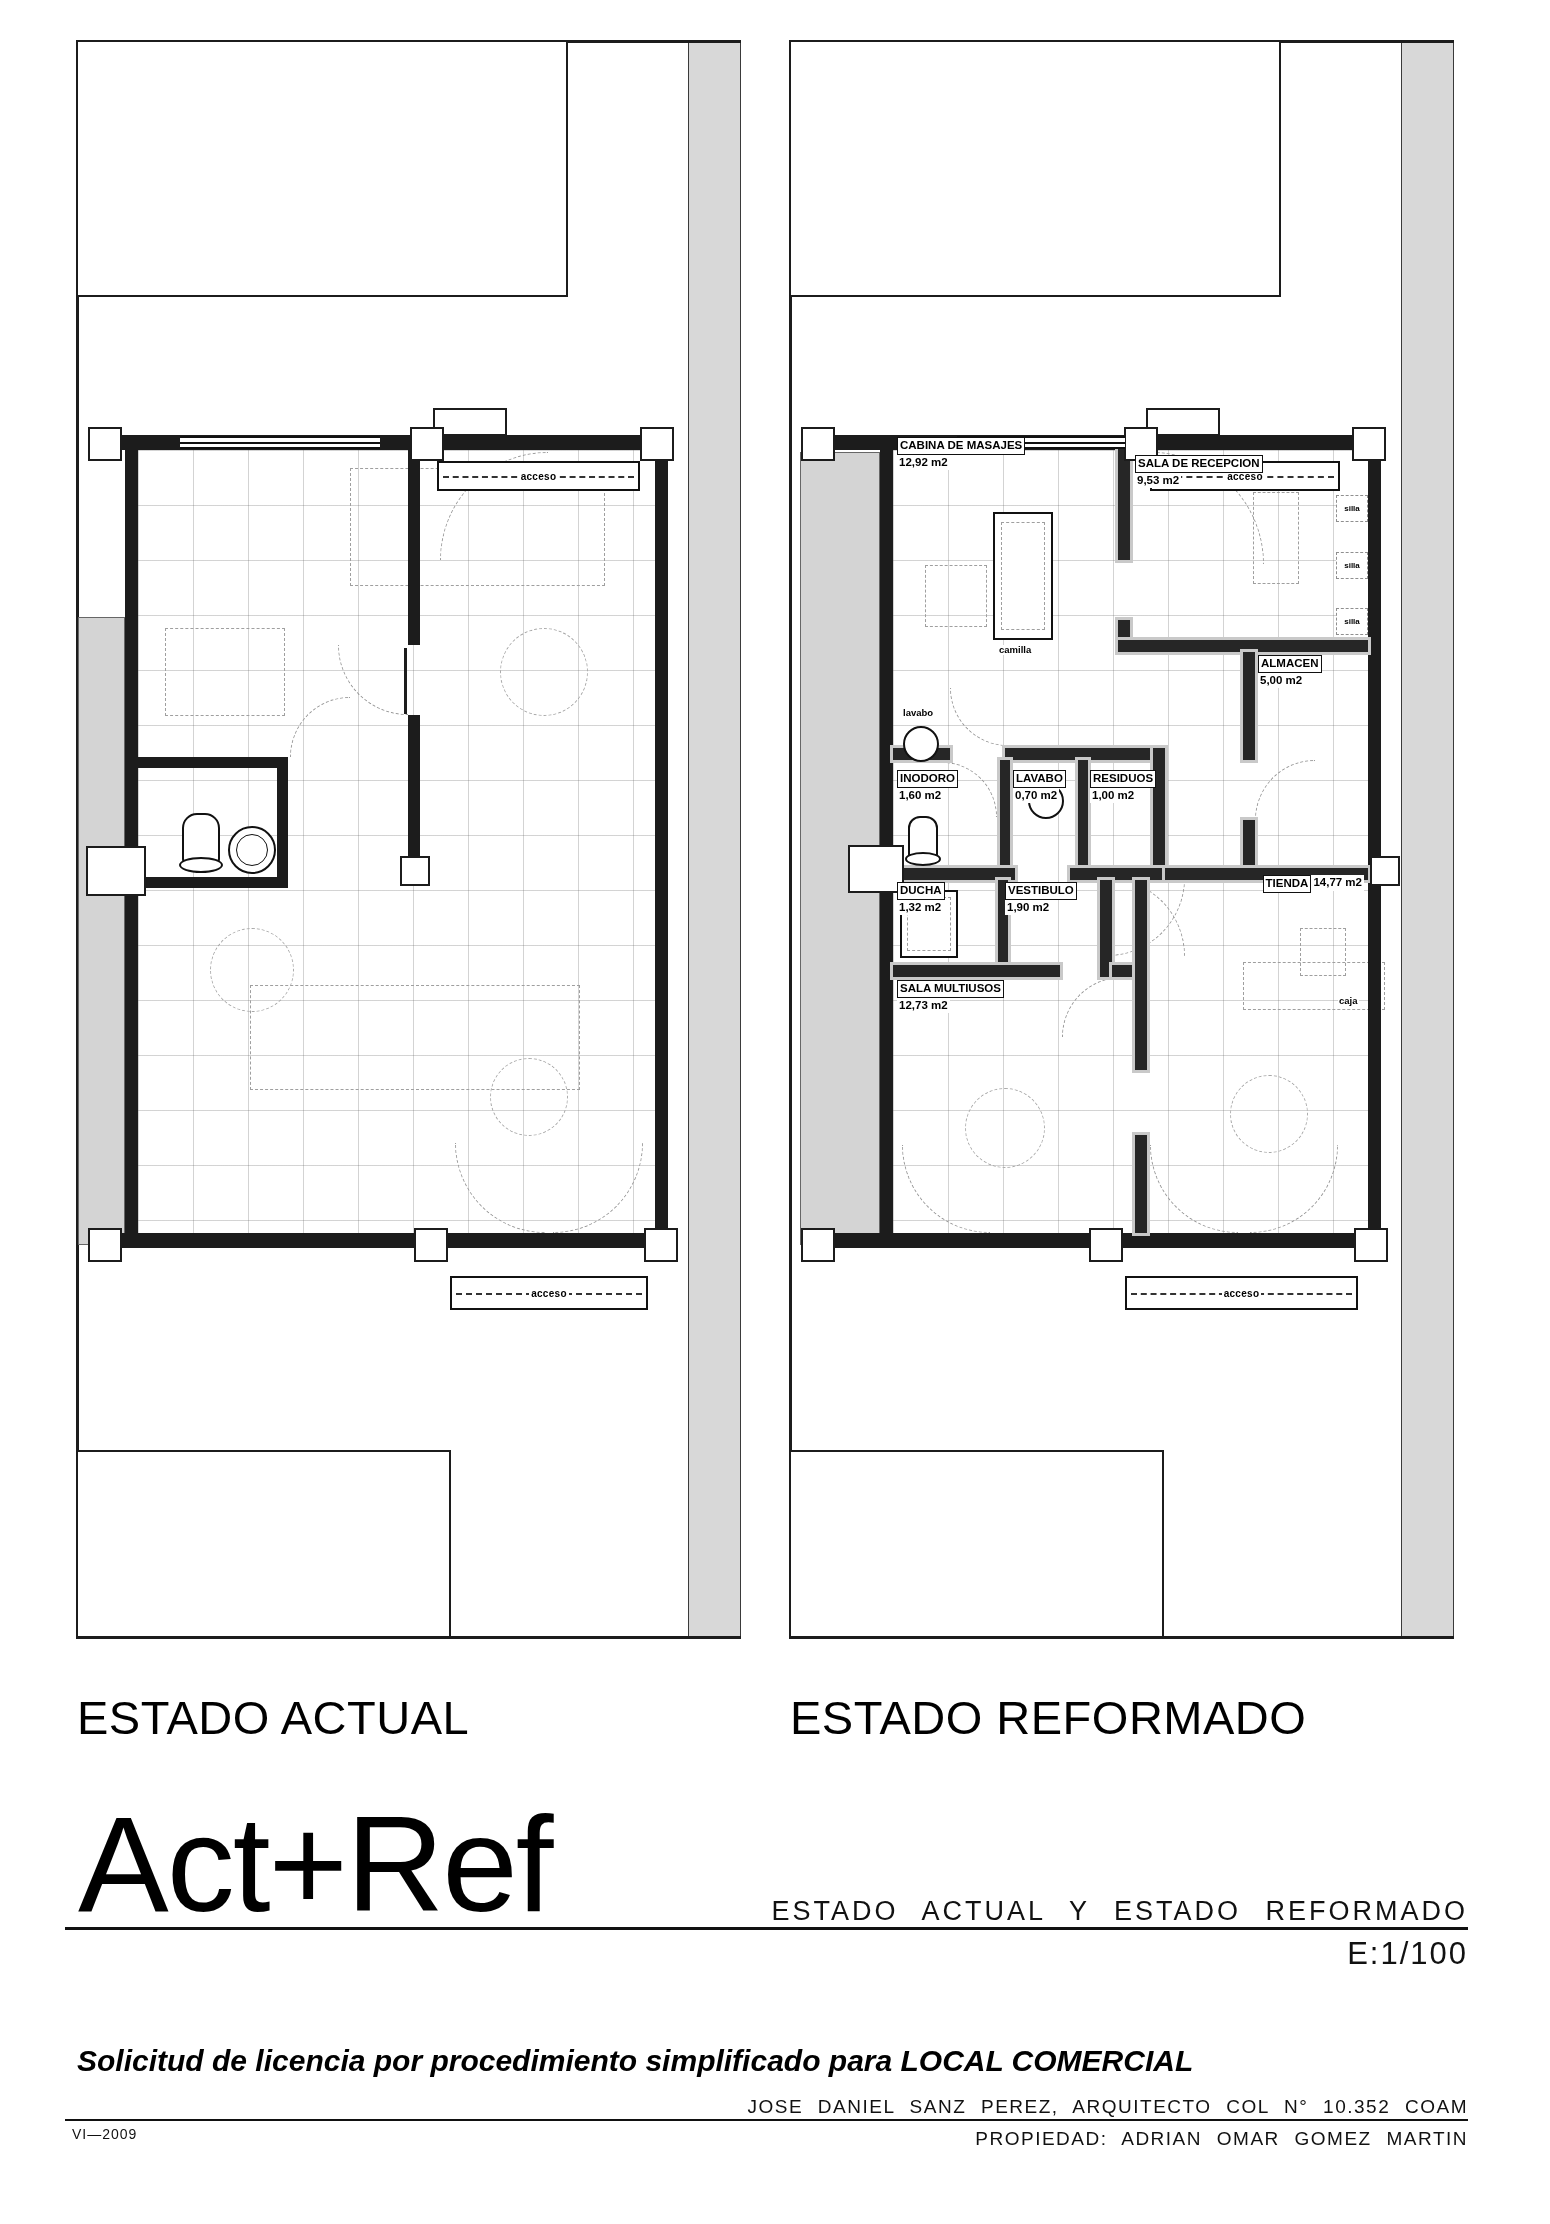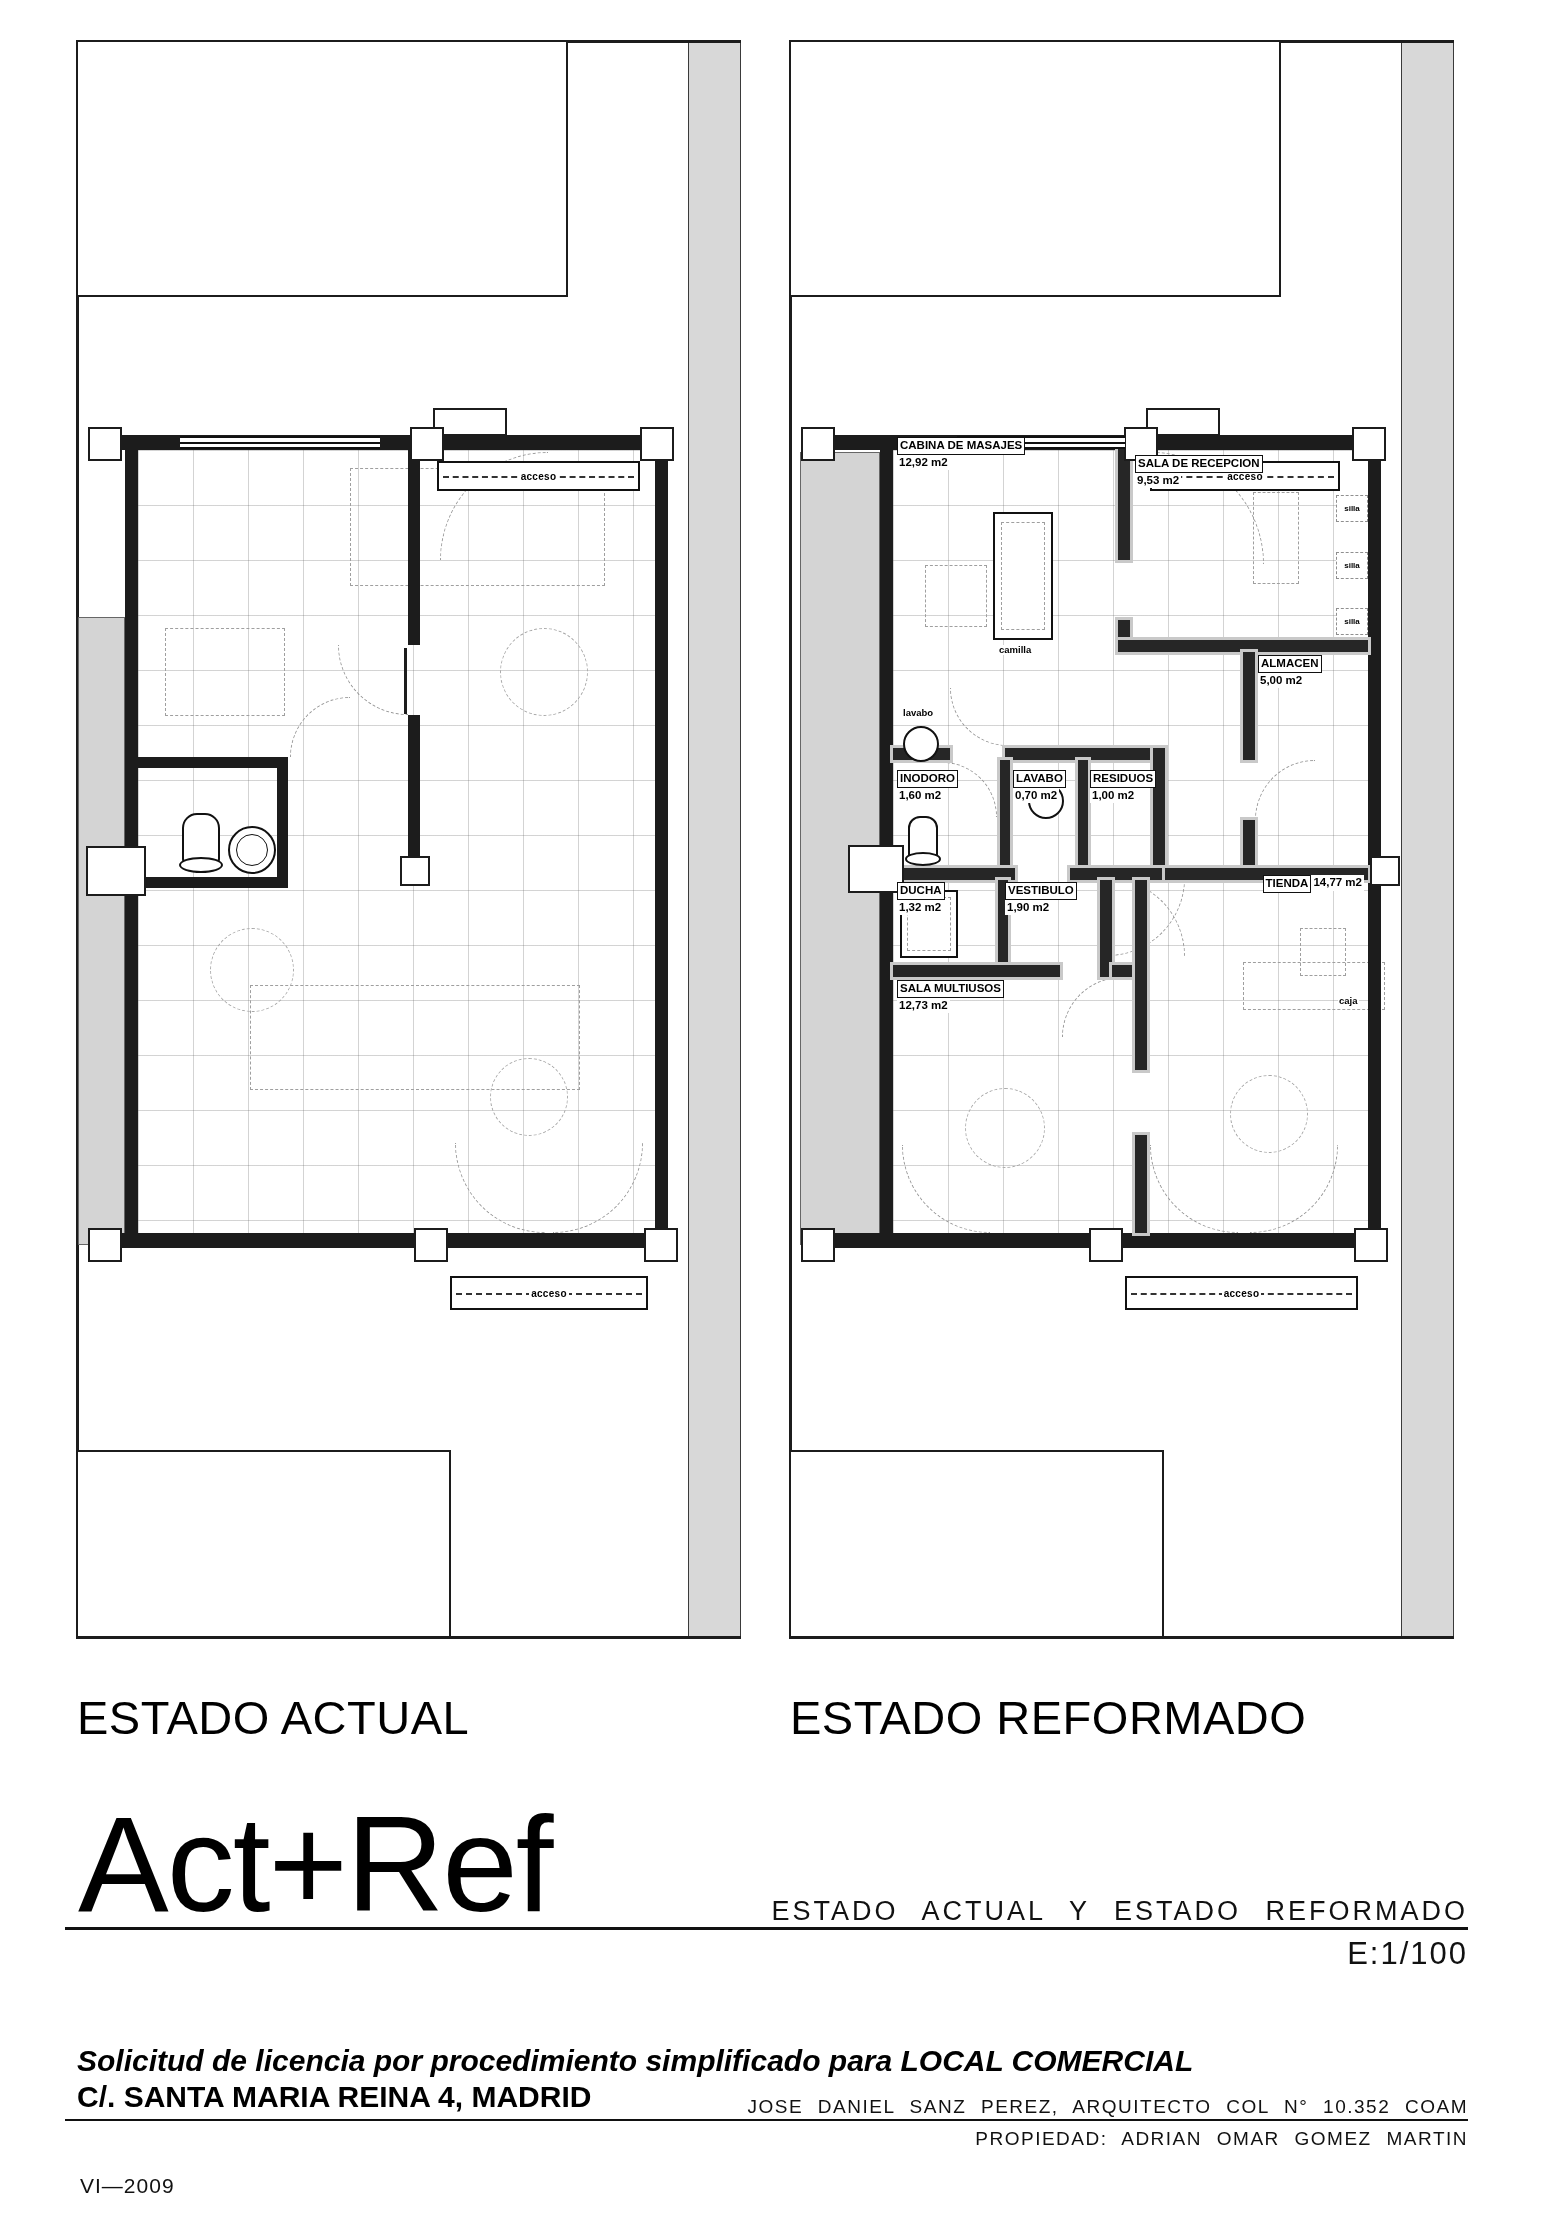--- a/index.html
+++ b/index.html
@@ -250,19 +250,18 @@
   <div class="htitle" style="left:77px;top:1694px;">ESTADO ACTUAL</div>
   <div class="htitle" style="left:790px;top:1694px;text-align:right;">ESTADO REFORMADO</div>
 
   <div class="bigtitle" style="left:78px;top:1796px;">Act+Ref</div>
 
   <div class="cad" style="left:700px;top:1896px;width:768px;text-align:right;font-size:27px;letter-spacing:3px;word-spacing:14px;">ESTADO ACTUAL Y ESTADO REFORMADO</div>
   <div class="rule" style="left:65px;top:1927px;width:1403px;height:2.5px;"></div>
   <div class="cad" style="left:1168px;top:1936px;width:300px;text-align:right;font-size:31px;letter-spacing:2px;">E:1/100</div>
 
   <div class="boldline" style="left:77px;top:2044px;font-style:italic;">Solicitud de licencia por procedimiento simplificado para LOCAL COMERCIAL</div>
-  <div class="boldline" style="left:77px;top:2080px;">C/. SANTA MARIA REINA 4, MADRID</div>
   <div class="cad" style="left:568px;top:2096px;width:900px;text-align:right;font-size:19px;letter-spacing:1.5px;word-spacing:8px;">JOSE DANIEL SANZ PEREZ, ARQUITECTO COL N° 10.352 COAM</div>
   <div class="rule" style="left:65px;top:2119px;width:1403px;height:2px;"></div>
-  <div class="cad" style="left:80px;top:2126px;font-size:21px;letter-spacing:1px;margin-top:48px;">VI—2009</div>
+  <div class="cad" style="left:72px;top:2126px;font-size:14px;letter-spacing:1px;">VI—2009</div>
   <div class="cad" style="left:668px;top:2128px;width:800px;text-align:right;font-size:19px;letter-spacing:1.5px;word-spacing:8px;">PROPIEDAD: ADRIAN OMAR GOMEZ MARTIN</div>
 
 </div>
 
 </body></html>

